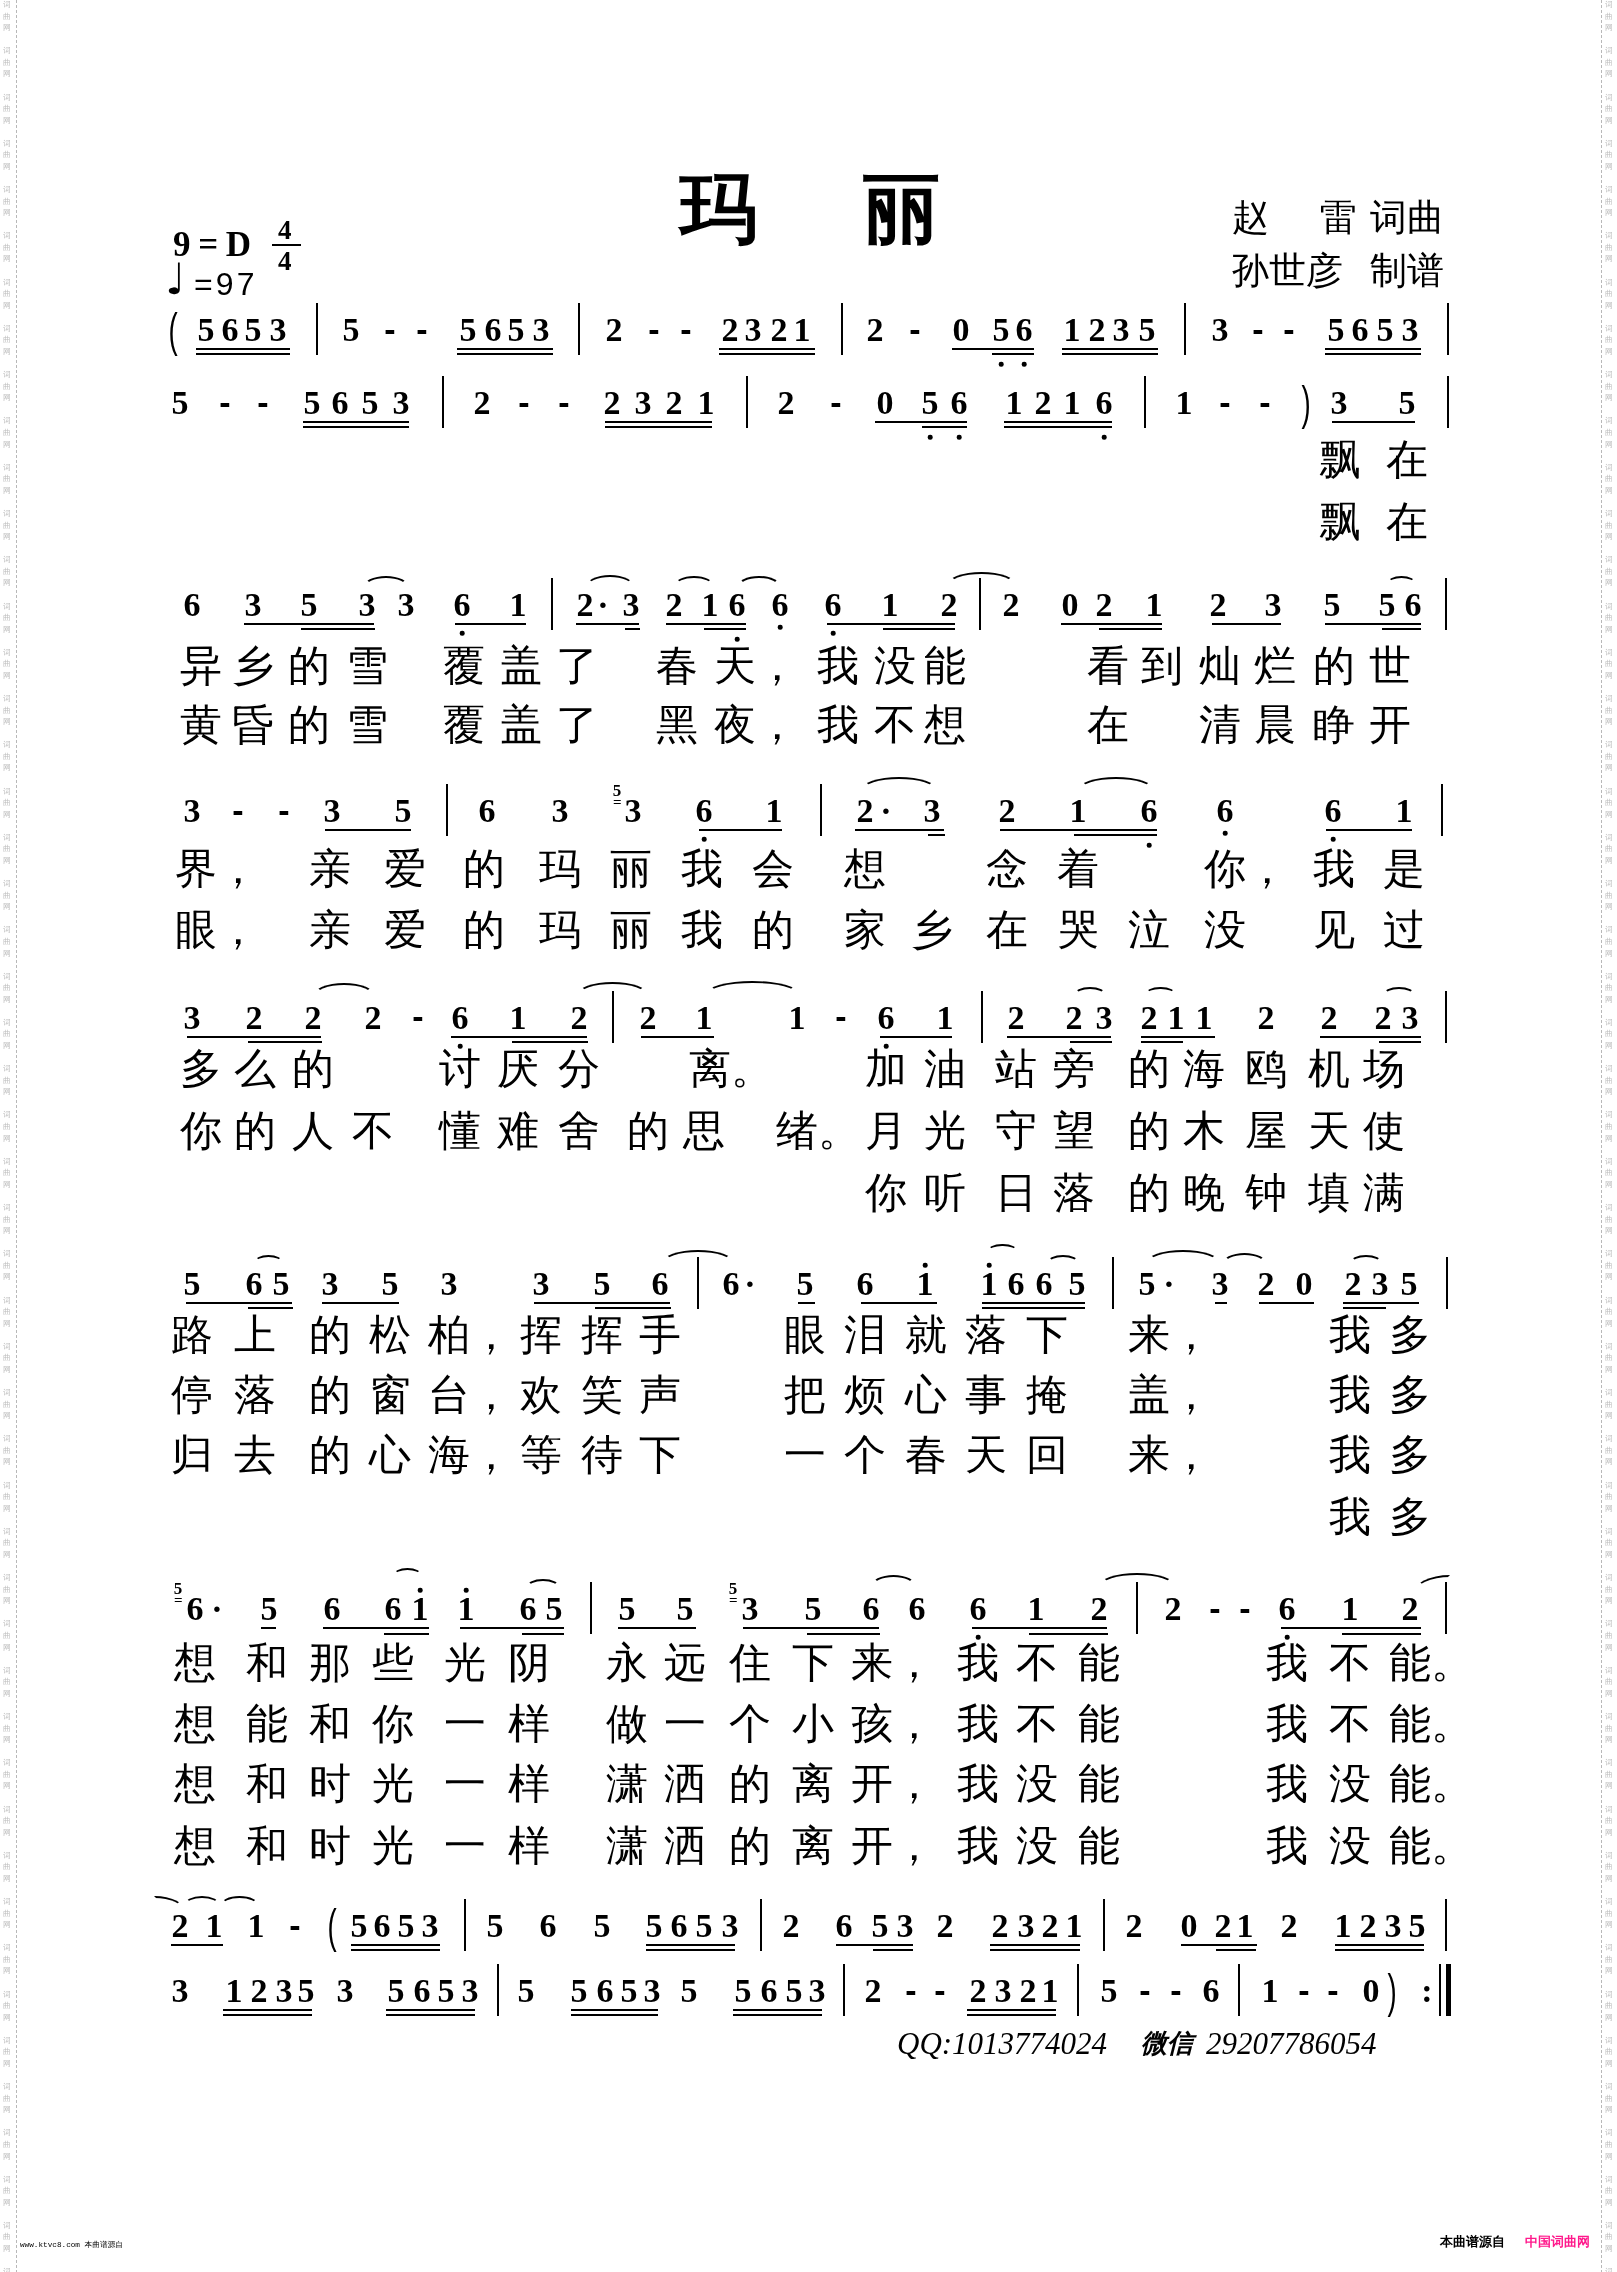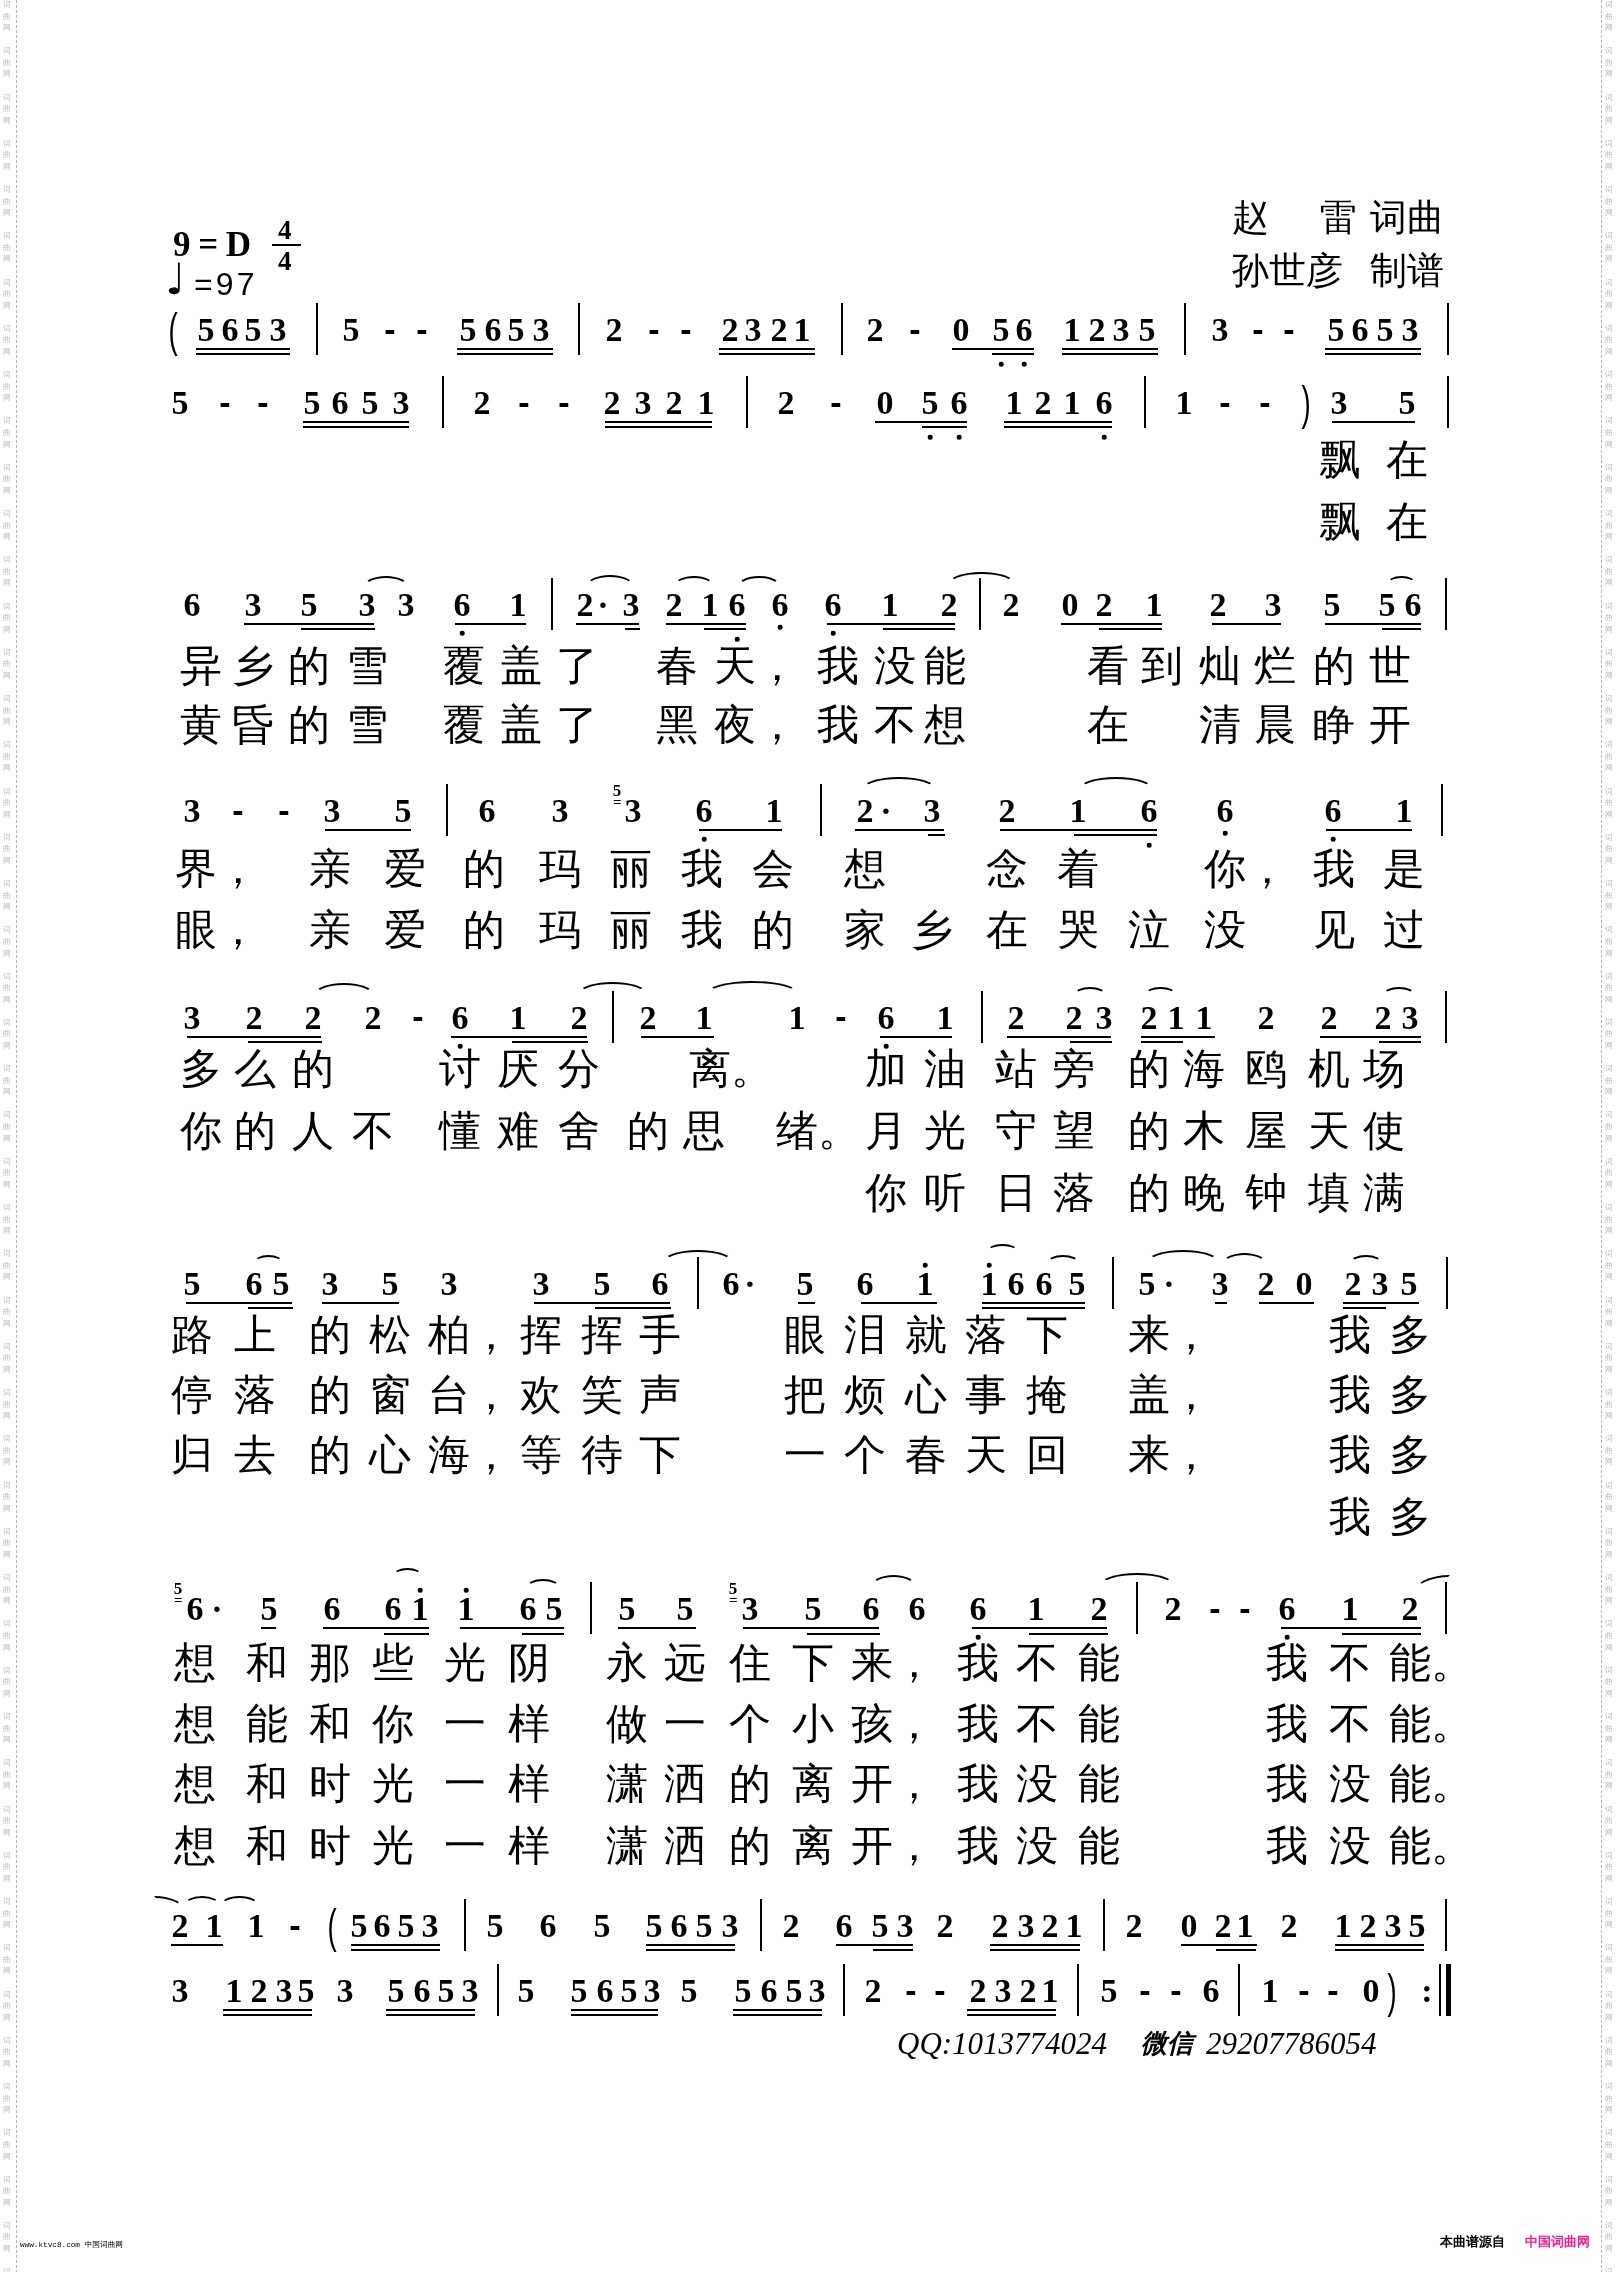--- a/index.html
+++ b/index.html
@@ -46,20 +46,21 @@
   .foot-right { font-family: "DejaVu Sans", sans-serif; font-weight: bold; font-size: 13px; line-height: 14px; }
 </style>
 </head>
 <body>
 
 <div id="page">
 
   <div class="margin-line" style="left:16px;"></div>
   <div class="margin-line" style="left:1601px;"></div>
 
+  <div class="abs title" style="left:680px; top:170px;">玛丽</div>
 
   <div class="abs key" style="left:173px; top:227px;">9=D</div>
   <div>
     <div class="abs ts" style="left:278px; top:217px;">4</div>
     <div class="ts-line" style="left:272px; top:244px; width:28.5px;"></div>
     <div class="abs ts" style="left:278px; top:248px;">4</div>
   </div>
   <div>
     <span class="abs tempo-note" style="left:165px; top:258px;">♩</span>
     <span class="abs tempo-text" style="left:194px; top:268px;">=97</span>
@@ -800,21 +801,21 @@
         <div class="beam" style="left: 967px; width: 89px; top: 2014px;"></div>
       </div>
     </div>
 
   <div>
     <span class="abs contact" style="left:897px; top:2028px;">QQ:1013774024</span>
     <span class="abs contact-cjk" style="left:1141px; top:2028px;">微信</span>
     <span class="abs contact" style="left:1206px; top:2028px;">29207786054</span>
   </div>
 
-  <span class="abs foot-left" style="left:20px; top:2241px;">www.ktvc8.com 中国词曲网</span>
+  <span class="abs foot-left" style="left:20px; top:2241px;">www.ktvc8.com 本曲谱源自</span>
   <span class="abs foot-right" style="left:1440px; top:2235px;">本曲谱源自</span>
   <span class="abs foot-right" id="source-site" style="left: 1525px; top: 2235px; color: rgb(255, 26, 140);">中国词曲网</span>
 
   <div id="watermarks">
       <span class="wm" style="left: 3.1px; top: 0px;">词</span>
       <span class="wm" style="left: 3.1px; top: 11.6px;">曲</span>
       <span class="wm" style="left: 3.1px; top: 23px;">网</span>
       <span class="wm" style="left: 1605px; top: 0px;">词</span>
       <span class="wm" style="left: 1605px; top: 11.6px;">曲</span>
       <span class="wm" style="left: 1605px; top: 23px;">网</span>

